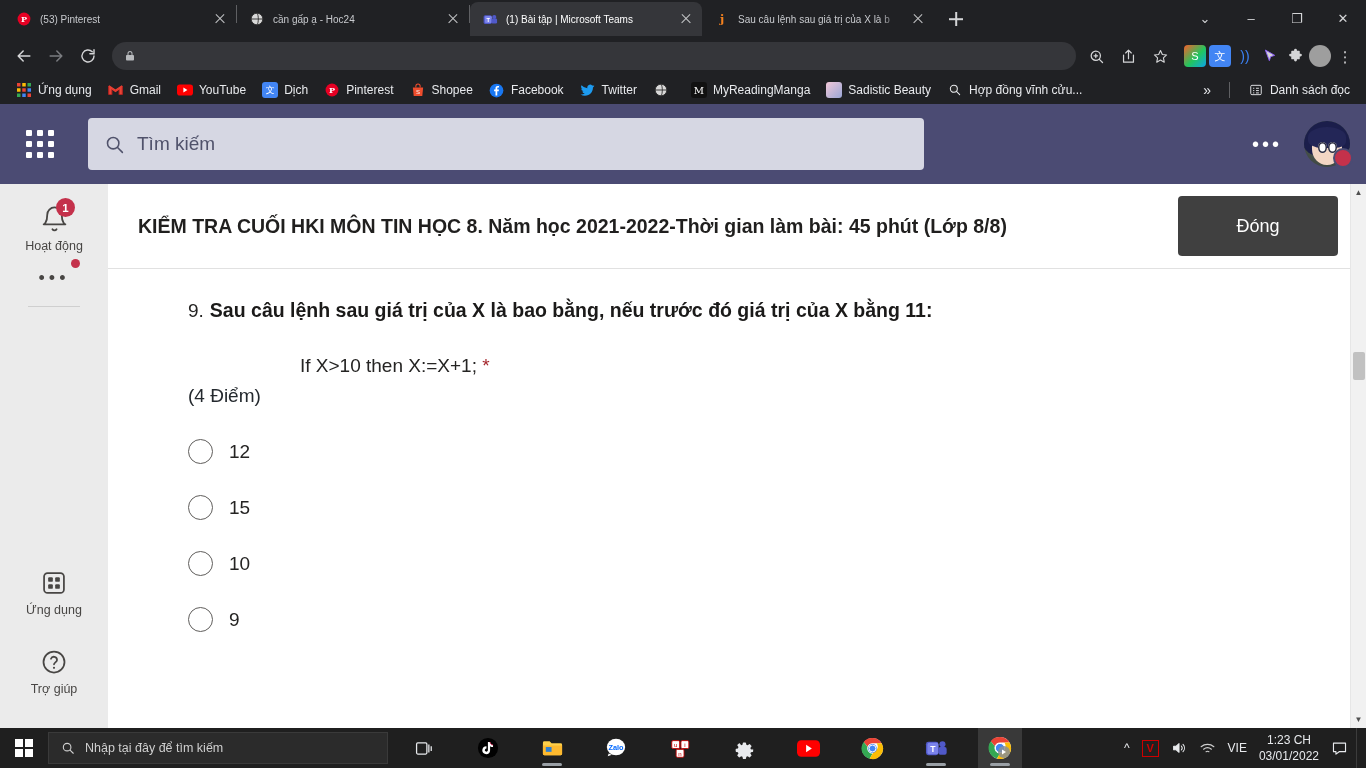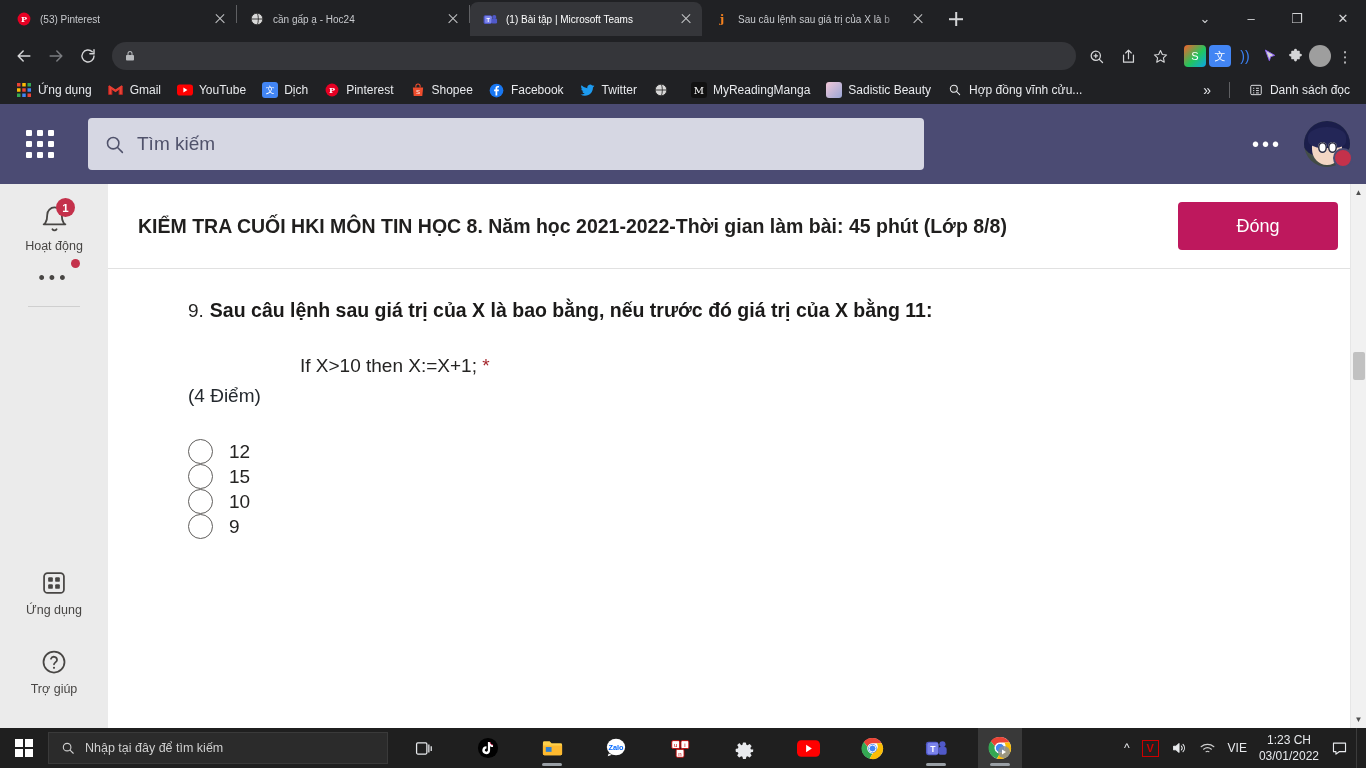--- a/index.html
+++ b/index.html
@@ -148,33 +148,33 @@
   .rail-spacer { flex: 1; }
   .rail-bottom { width: 100%; padding-bottom: 26px; }
 
   .content { flex: 1; background:#fff; display:flex; flex-direction:column; position:relative; }
   .content-title-bar {
     height: 85px; display:flex; align-items:center; padding: 0 28px 0 30px;
     border-bottom: 1px solid #e1e1e1;
   }
   .content-title { font-size: 19.5px; color: #201f1e; font-weight: 600; }
   .close-btn {
-    margin-left: auto; background: #be185d; color: #fff; border: none;
-    width: 160px; height: 48px; border-radius: 4px; font-size: 18px;
+    margin-left: auto; background: #404040; color: #fff; border: none;
+    width: 160px; height: 60px; border-radius: 4px; font-size: 18px;
     font-family: "Liberation Sans", sans-serif; cursor: pointer;
   }
 
   .quiz { flex: 1; padding: 28px 40px 0 80px; overflow: hidden; position: relative; }
   .q-head { display:flex; gap: 6px; align-items: baseline; }
   .q-num { font-size: 19px; color: #252423; }
   .q-text { font-size: 19.5px; font-weight: 700; color: #1b1a19; line-height: 1.35; }
   .q-sub { margin-top: 32px; margin-left: 112px; font-size: 19px; color: #252423; }
   .q-sub .req { color: #a4262c; }
   .q-points { margin-top: 8px; font-size: 19px; color: #24292e; }
-  .options { margin-top: 32px; display:flex; flex-direction:column; }
+  .options { margin-top: 32px; display:flex; flex-direction:column; gap: 31px; }
   .option { display:flex; align-items:center; gap: 16px; }
   .radio { width: 25px; height: 25px; border: 1.6px solid #605e5c; border-radius: 50%; flex:none; }
   .opt-label { font-size: 19px; color: #252423; }
 
   
   .page-scroll {
     position:absolute; right: 0; top: 0; width: 16px; height: 100%;
     background: #f1f1f1; border-left: 1px solid #e6e6e6;
   }
   .ps-arrow { height: 17px; display:flex; align-items:center; justify-content:center; color:#505050; font-size: 8px; }

